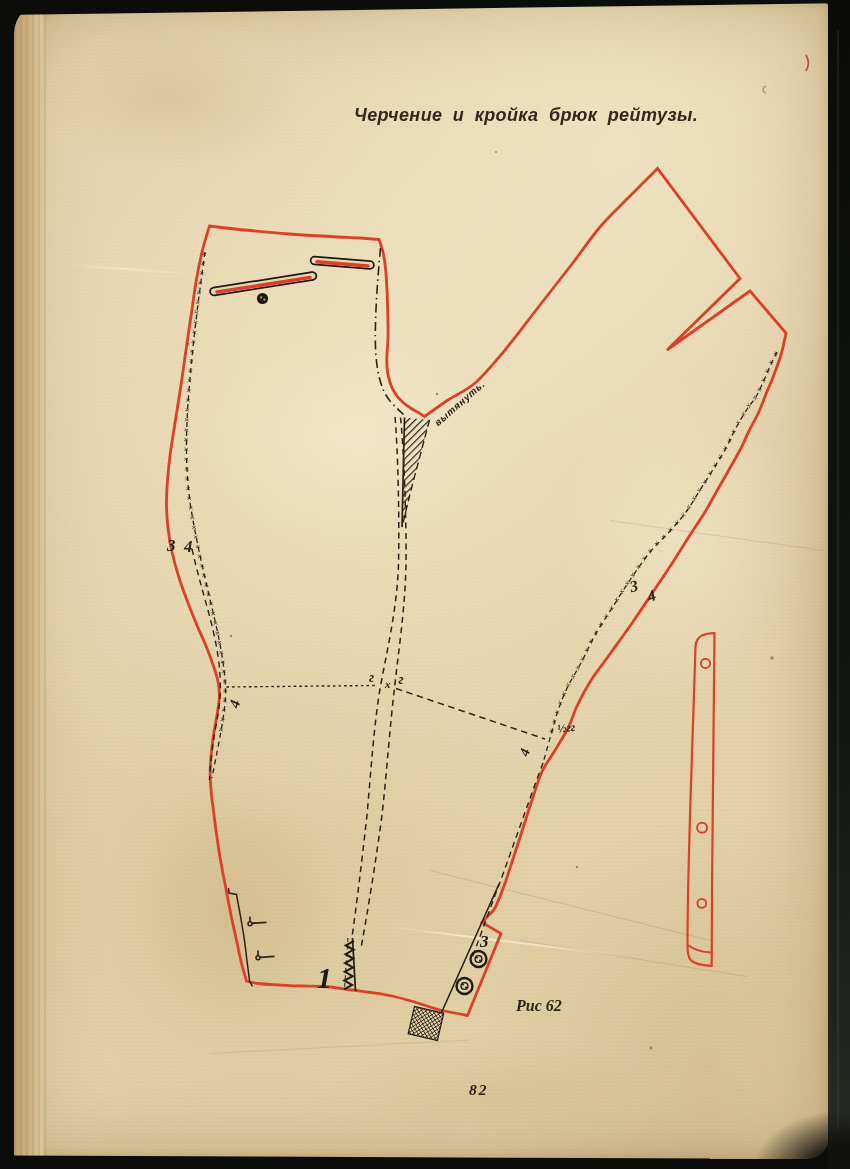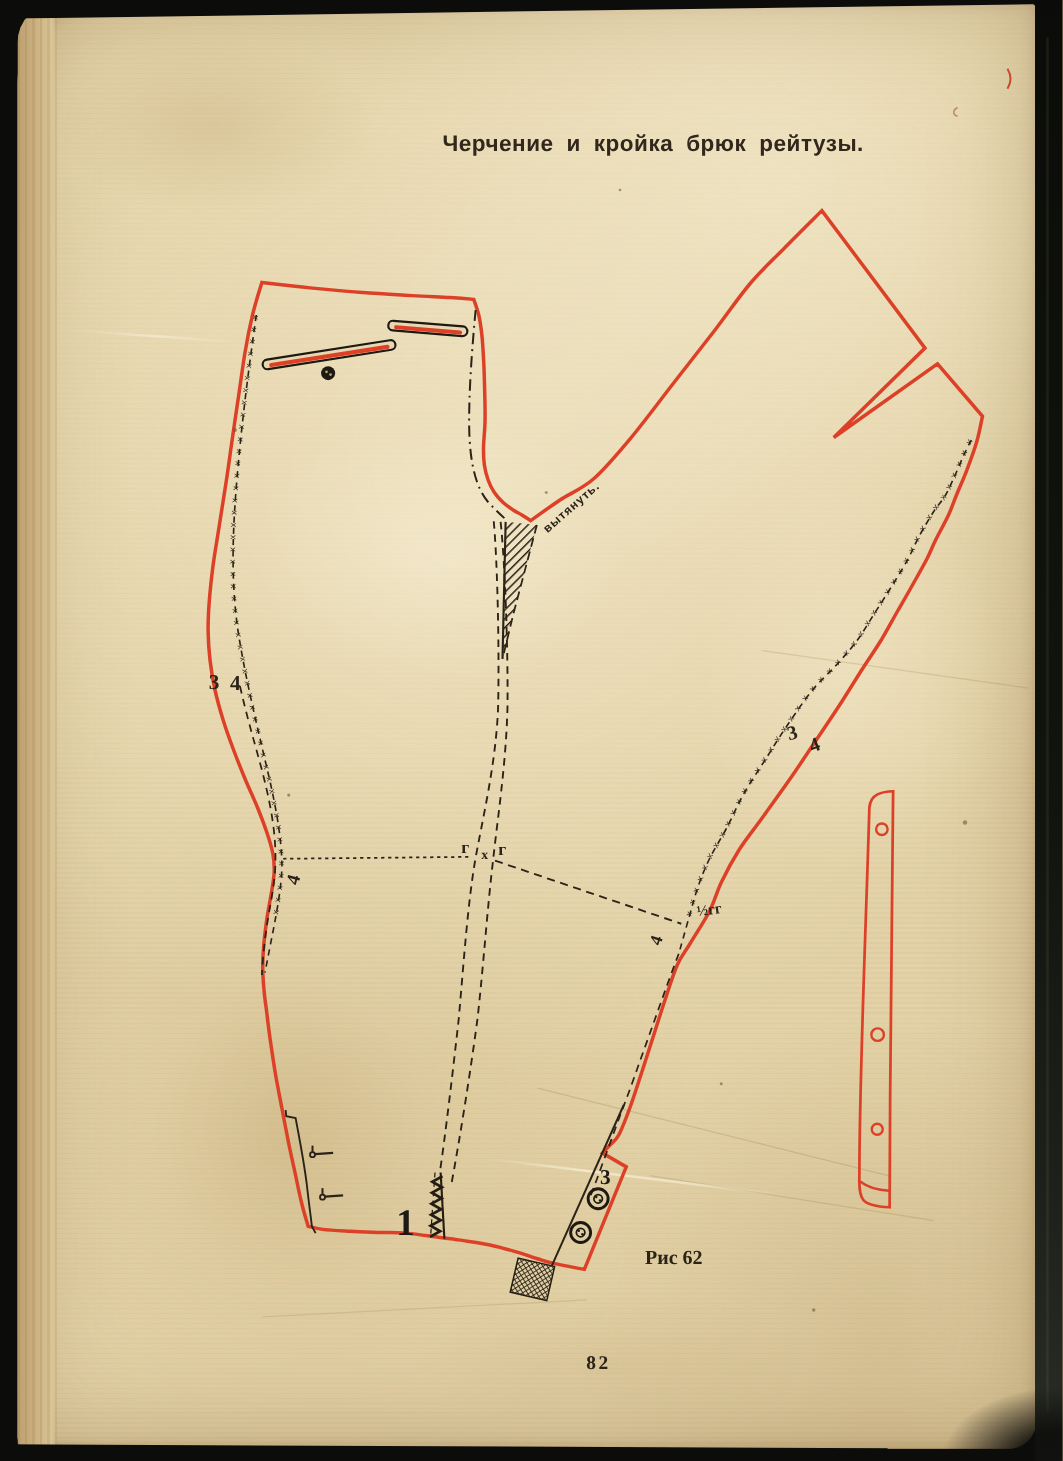--- a/index.html
+++ b/index.html
@@ -1,17 +1,17 @@
 <!DOCTYPE html>
 <html><head>
 <meta charset="utf-8">
 <style>
   html,body{margin:0;padding:0;}
   body{width:850px;height:1169px;overflow:hidden;background:#0c0c0a;font-family:"Liberation Serif",serif;}
-  .stage{position:relative;width:850px;height:1169px;}
+  .stage{position:relative;width:850px;height:1169px;font-style:italic;}
   .paper{position:absolute;left:14px;top:2px;width:815px;height:1157px;
     background:#e3d2a7;
     border-radius:64px 6px 22px 10px;
     box-shadow:inset 0 0 80px rgba(120,90,40,.38), inset 0 0 12px rgba(100,70,30,.28);
   }
   .paper .tex{position:absolute;inset:0;border-radius:inherit;
     background:
       radial-gradient(90% 60% at 46% 32%, rgba(248,240,214,.5), rgba(248,240,214,0) 70%),
       radial-gradient(60% 40% at 75% 12%, rgba(248,240,214,.45), rgba(248,240,214,0) 70%),
       radial-gradient(50% 35% at 30% 78%, rgba(170,135,75,.12), rgba(170,135,75,0) 75%),

